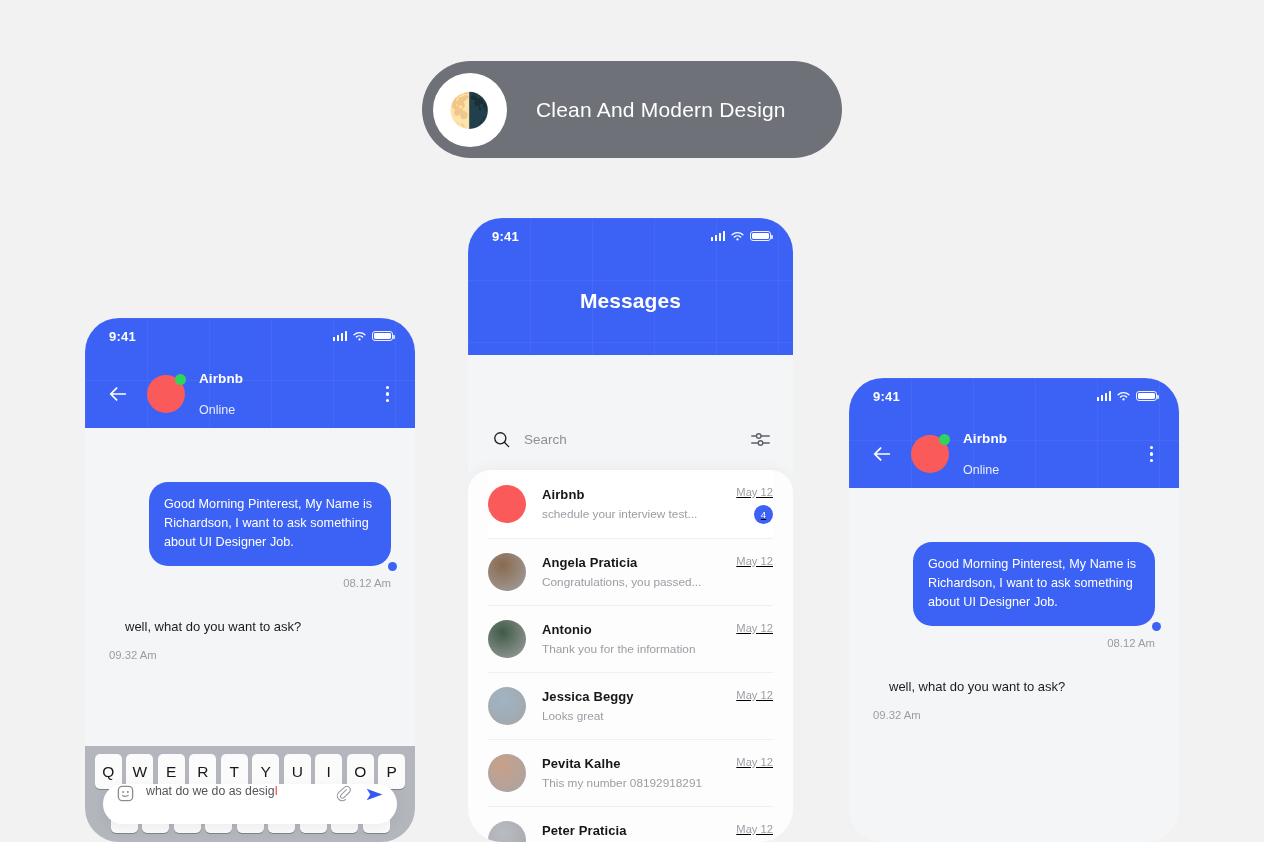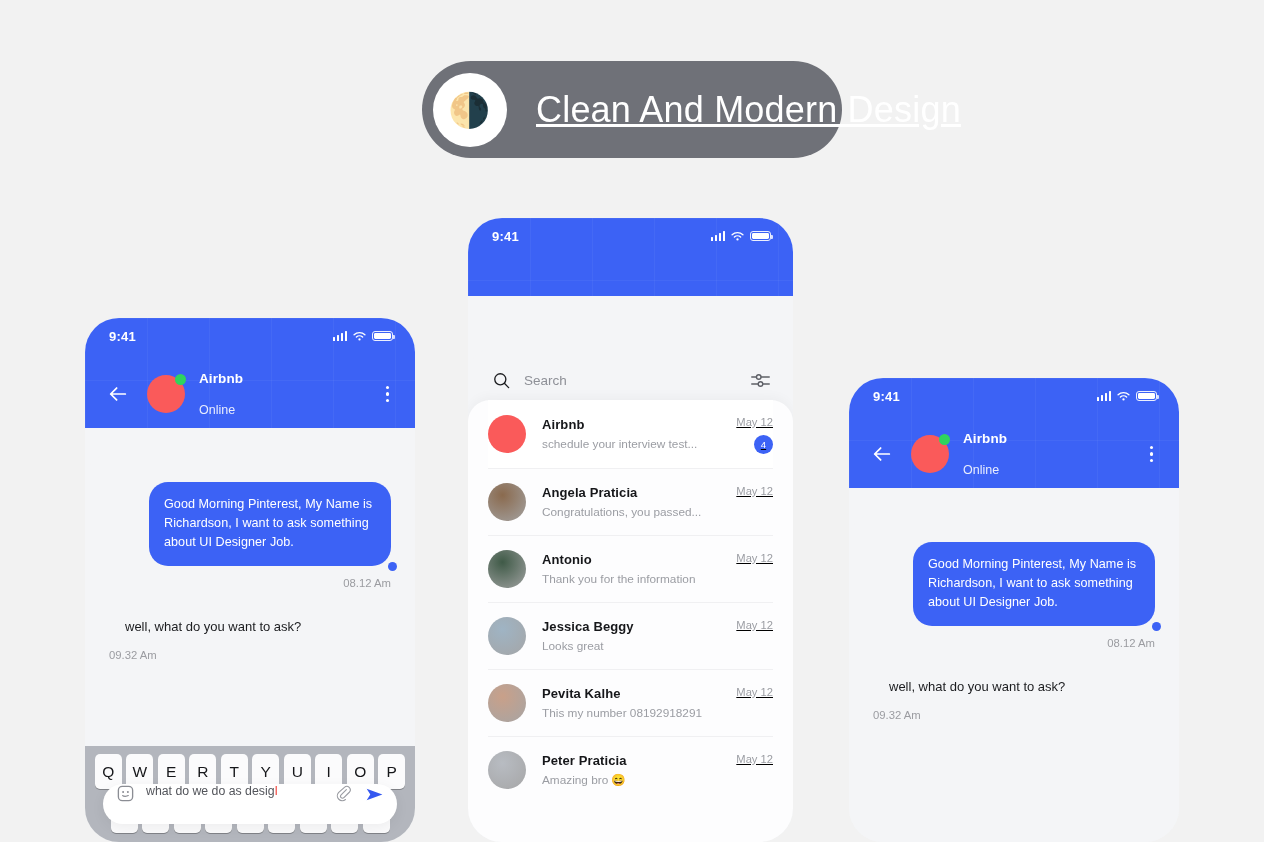--- a/index.html
+++ b/index.html
@@ -28,25 +28,24 @@
     width: 74px; height: 74px;
     border-radius: 50%;
     background: #ffffff;
     display: flex; align-items: center; justify-content: center;
     flex: 0 0 auto;
   }
   .badge-moon { font-size: 34px; line-height: 1; }
   .badge-text {
     margin-left: 29px;
     color: #ffffff;
-    font-size: 36px;
+    font-size: 21px;
     font-weight: 500;
     letter-spacing: .2px;
     white-space: nowrap;
-    text-decoration: underline;
   }
 
   
   .phone {
     position: absolute;
     border-radius: 34px;
     overflow: hidden;
     background: #f4f5f7;
     gap: 28px;
   }
@@ -181,21 +180,21 @@
   .list-sheet {
     background: #f4f5f7;
     border-radius: 26px 26px 0 0;
     margin-top: 24px;
     flex: 1 1 auto;
     padding: 0 0 0 0;
     position: relative;
   }
   .search-row {
     display: flex; align-items: center;
-    padding: 22px 22px 9px 24px;
+    padding: 22px 22px 20px 24px;
   }
   .search-ico { width: 19px; height: 19px; flex:0 0 auto; }
   .search-ph { flex: 1 1 auto; margin-left: 13px; font-size: 13.5px; color:#8e9097; }
   .filter-ico { width: 21px; height: 21px; flex:0 0 auto; }
 
   .list-card {
     background: #fdfdfe;
     border-radius: 22px 22px 0 0;
     padding: 0 20px;
     box-shadow: 0 -3px 12px rgba(0,0,0,.035);
@@ -354,20 +353,21 @@
         <svg width="15" height="11" viewBox="0 0 16 12">
           <path d="M8 10.4a1.25 1.25 0 100-2.5 1.25 1.25 0 000 2.5z" fill="#fff"></path>
           <path d="M4.6 6.6a5 5 0 016.8 0" stroke="#fff" stroke-width="1.5" fill="none" stroke-linecap="round"></path>
           <path d="M2.1 4.1a8.6 8.6 0 0111.8 0" stroke="#fff" stroke-width="1.5" fill="none" stroke-linecap="round"></path>
         </svg>
         <span class="batt">
             <span></span>
           </span>
       </div>
     </div>
+    <div class="msg-title">Messages</div>
     <div style="height:42px"></div>
   </div>
 
   <div class="list-sheet" style="display:flex;flex-direction:column;">
     <div class="search-row">
       <svg class="search-ico" viewBox="0 0 24 24">
         <circle cx="10.5" cy="10.5" r="7" stroke="#1d1e21" stroke-width="1.7" fill="none"></circle>
         <path d="M15.6 15.6L21 21" stroke="#1d1e21" stroke-width="1.7" stroke-linecap="round"></path>
       </svg>
       <div class="search-ph">Search</div>

